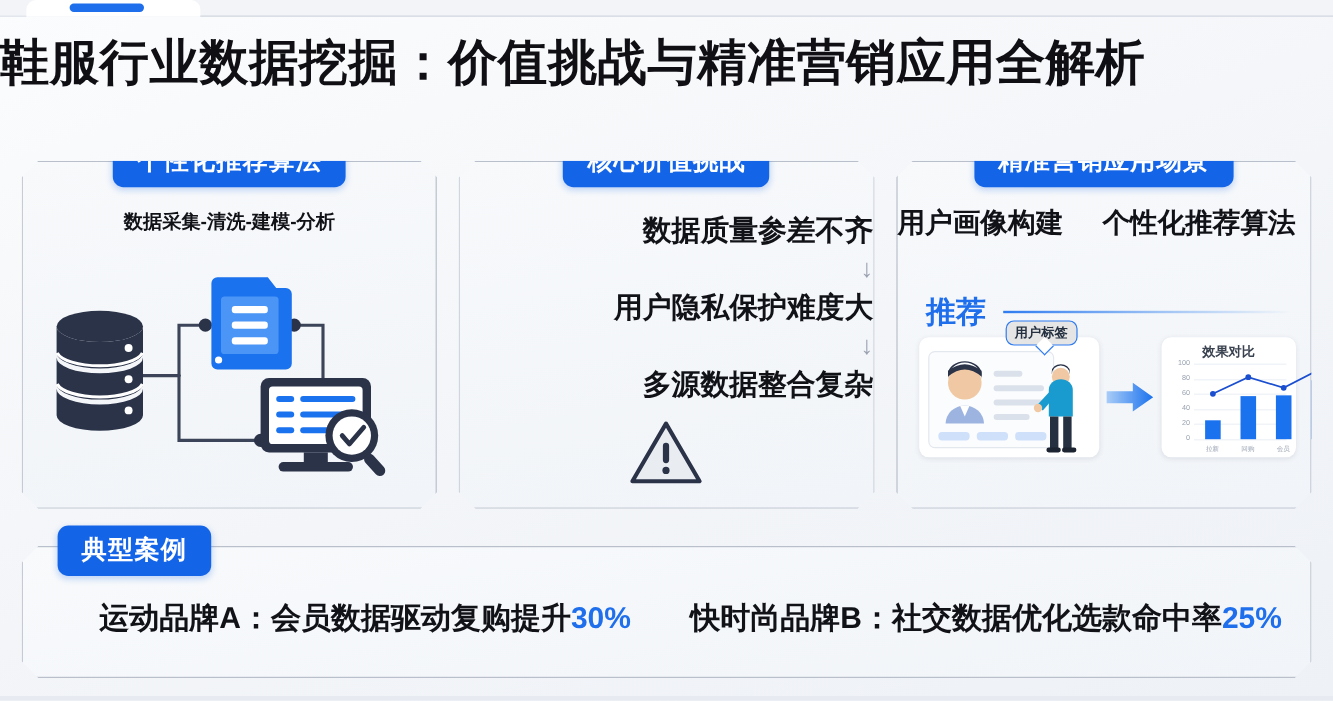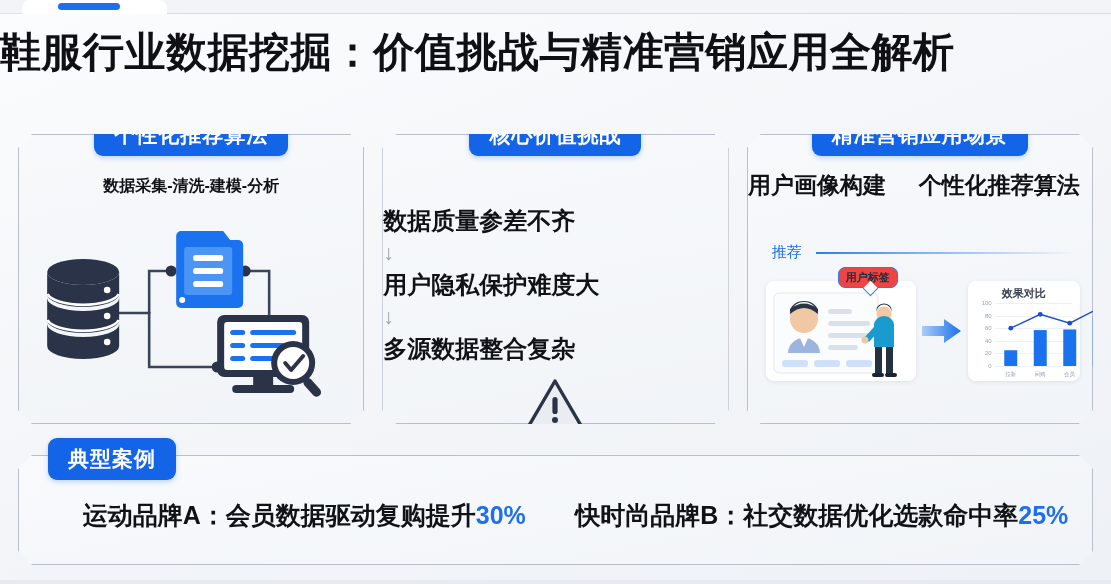--- a/index.html
+++ b/index.html
@@ -128,22 +128,21 @@
     left: 0; right: 0;
     top: 82px;
     height: 190px;
   }
 
   
   #challenge-flow {
     position: absolute;
     top: 42px;
     left: 0; right: 0;
-    text-align: left;
-    margin-top: 28px;
+    text-align: right;
   }
   .challenge-line {
     font-size: 24px;
     font-weight: bold;
     color: #111218;
     line-height: 32px;
     white-space: nowrap;
   }
   .flow-arrow {
     font-size: 21px;
@@ -185,22 +184,22 @@
   #recommend-row {
     position: absolute;
     top: 108px;
     left: 24px;
     right: 16px;
     display: flex;
     align-items: center;
     gap: 14px;
   }
   #recommend-label {
-    font-size: 15px;
-    font-weight: normal;
+    font-size: 25px;
+    font-weight: bold;
     color: #1f6fec;
     white-space: nowrap;
   }
   #recommend-rule {
     flex: 1;
     height: 2px;
     background: linear-gradient(90deg, #2f7cf0 0%, #9fc3f5 55%, rgba(200,220,245,0) 100%);
   }
 
   #scenario-illustration {
@@ -221,21 +220,21 @@
     overflow: visible;
   }
   #profile-panel { width: 150px; height: 100px; }
   #chart-panel  { width: 156px; height: 100px; }
   #flow-arrow-blue { width: 46px; display: flex; justify-content: center; }
 
   #tag-bubble {
     position: absolute;
     top: -14px;
     left: 72px;
-    background: #ef4444;
+    background: #e5e5e5;
     border: 1.5px solid #2f7cf0;
     border-radius: 7px;
     padding: 2px 7px;
     font-size: 11px;
     font-weight: bold;
     color: #24303f;
     white-space: nowrap;
     z-index: 4;
   }
   #tag-bubble::after {

